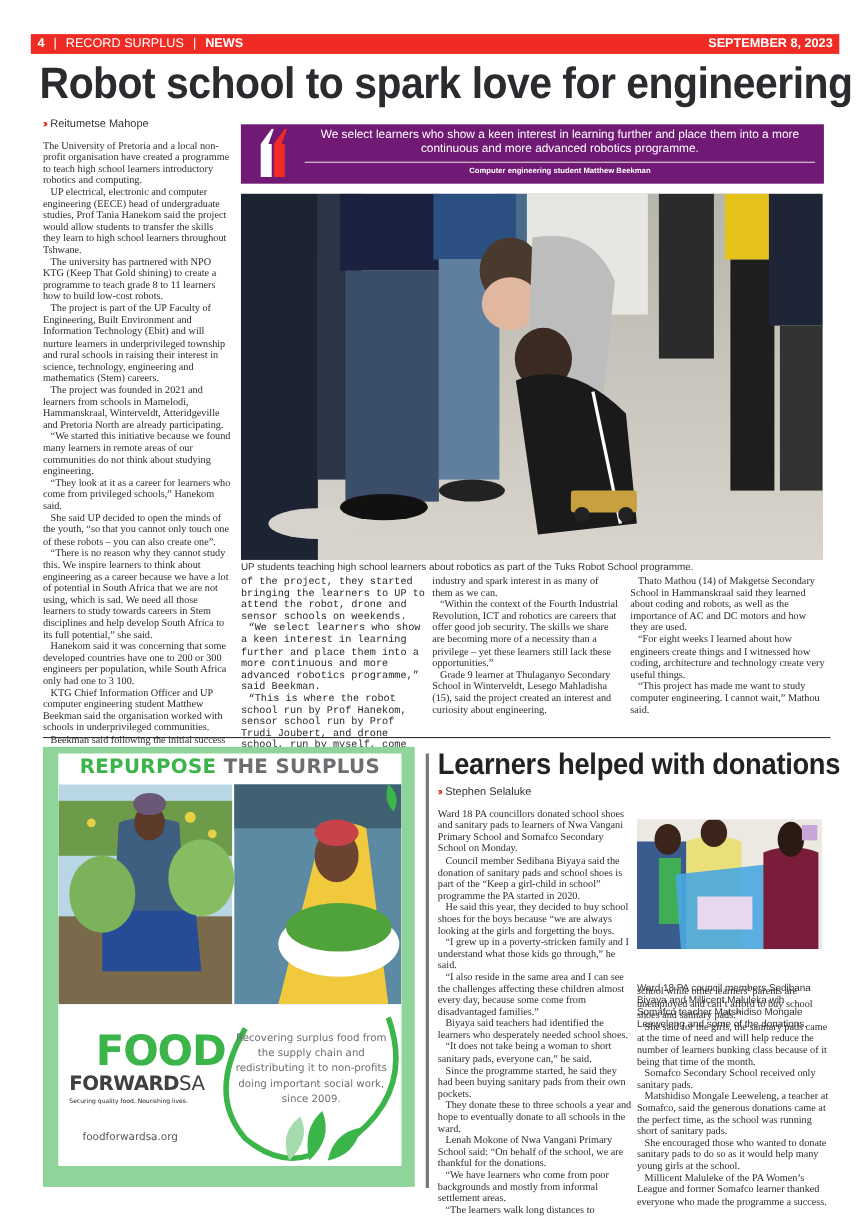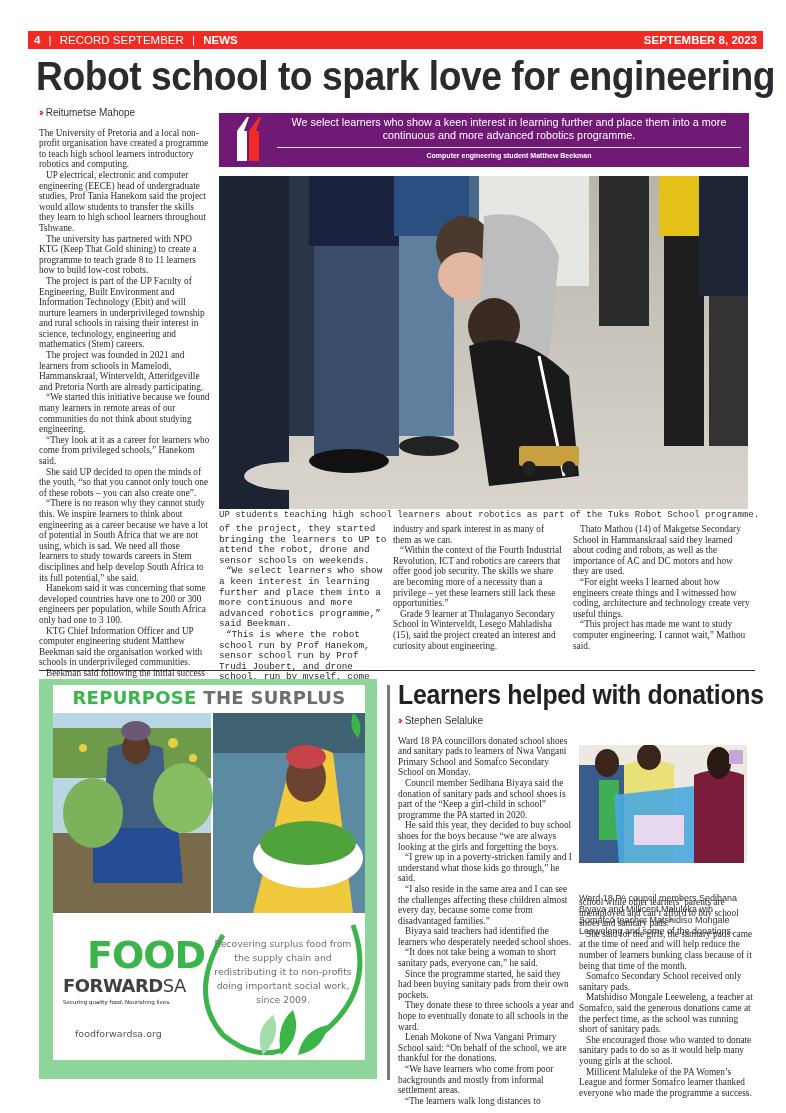--- a/index.html
+++ b/index.html
@@ -22,21 +22,21 @@
   .col p { text-indent: 7px; }
   .col p.first { text-indent: 0; }
 
   .quote-box { position: absolute; left: 219px; top: 113px; width: 530px; height: 54px; background: #701a75; }
   .quote-mark { position: absolute; left: 16px; top: 4px; width: 26px; height: 44px; }
   .quote-text { position: absolute; left: 60px; right: 10px; top: 3px; color: #fff; font-family: "Liberation Sans", sans-serif; font-size: 10.8px; line-height: 13px; text-align: center; }
   .quote-rule { position: absolute; left: 58px; right: 8px; top: 34px; height: 1px; background: #d8d8d8; }
   .quote-attr { position: absolute; left: 60px; right: 10px; top: 39px; color: #fff; font-family: "Liberation Sans", sans-serif; font-size: 7px; font-weight: bold; text-align: center; }
 
   .photo1 { position: absolute; left: 219px; top: 176px; width: 529px; height: 333px; overflow: hidden; background: #c9c4bb; }
-  .caption1 { position: absolute; left: 219px; top: 510px; font-family: Liberation Mono, monospace; font-size: 9px; color: #333; }
+  .caption1 { position: absolute; left: 219px; top: 510px; font-family: Liberation Sans, sans-serif; font-size: 9px; color: #333; }
 
   .divider { position: absolute; left: 39px; top: 670px; width: 716px; height: 1px; background: #333; }
 
   .ad { position: absolute; left: 39px; top: 679px; width: 338px; height: 400px; background: #8fd59a; }
   .ad-inner { position: absolute; left: 14px; top: 6px; width: 312px; height: 375px; background: #fff; overflow: hidden; }
   .ad-title { position: absolute; left: 0; right: 0; top: 2px; text-align: center; font-family: "DejaVu Sans", sans-serif; font-weight: bold; font-size: 18px; letter-spacing: 0.3px; }
   .ad-title .g { color: #3bb44a; }
   .ad-title .d { color: #6d6e72; }
   .ad-photos { position: absolute; left: 0; top: 28px; width: 312px; height: 200px; }
   .ad-logo { position: absolute; left: 10px; top: 250px; width: 140px; }
@@ -53,21 +53,21 @@
   .photo2 { position: absolute; left: 579px; top: 745px; width: 168px; height: 118px; overflow: hidden; background: #e8e4df; }
   .caption2 { position: absolute; left: 579px; top: 864px; width: 172px; font-family: "Liberation Sans", sans-serif; font-size: 9px; line-height: 11px; color: #333; margin-top: 29px; }
 </style>
 </head>
 <body>
 
 <div class="topbar">
   <div class="left">
     <span class="b">4</span>
     <span>|</span>
-    <span>RECORD SEPTEMBER</span>
+    <span>RECORD SURPLUS</span>
     <span>|</span>
     <span class="b">NEWS</span>
   </div>
   <div class="right">SEPTEMBER 8, 2023</div>
 </div>
 
 <h1 class="headline">Robot school to spark love for engineering</h1>
 
 <div class="col" style="left:39px; top:108px; width:172px;">
   <div class="byline" style="margin-bottom:9px;">

